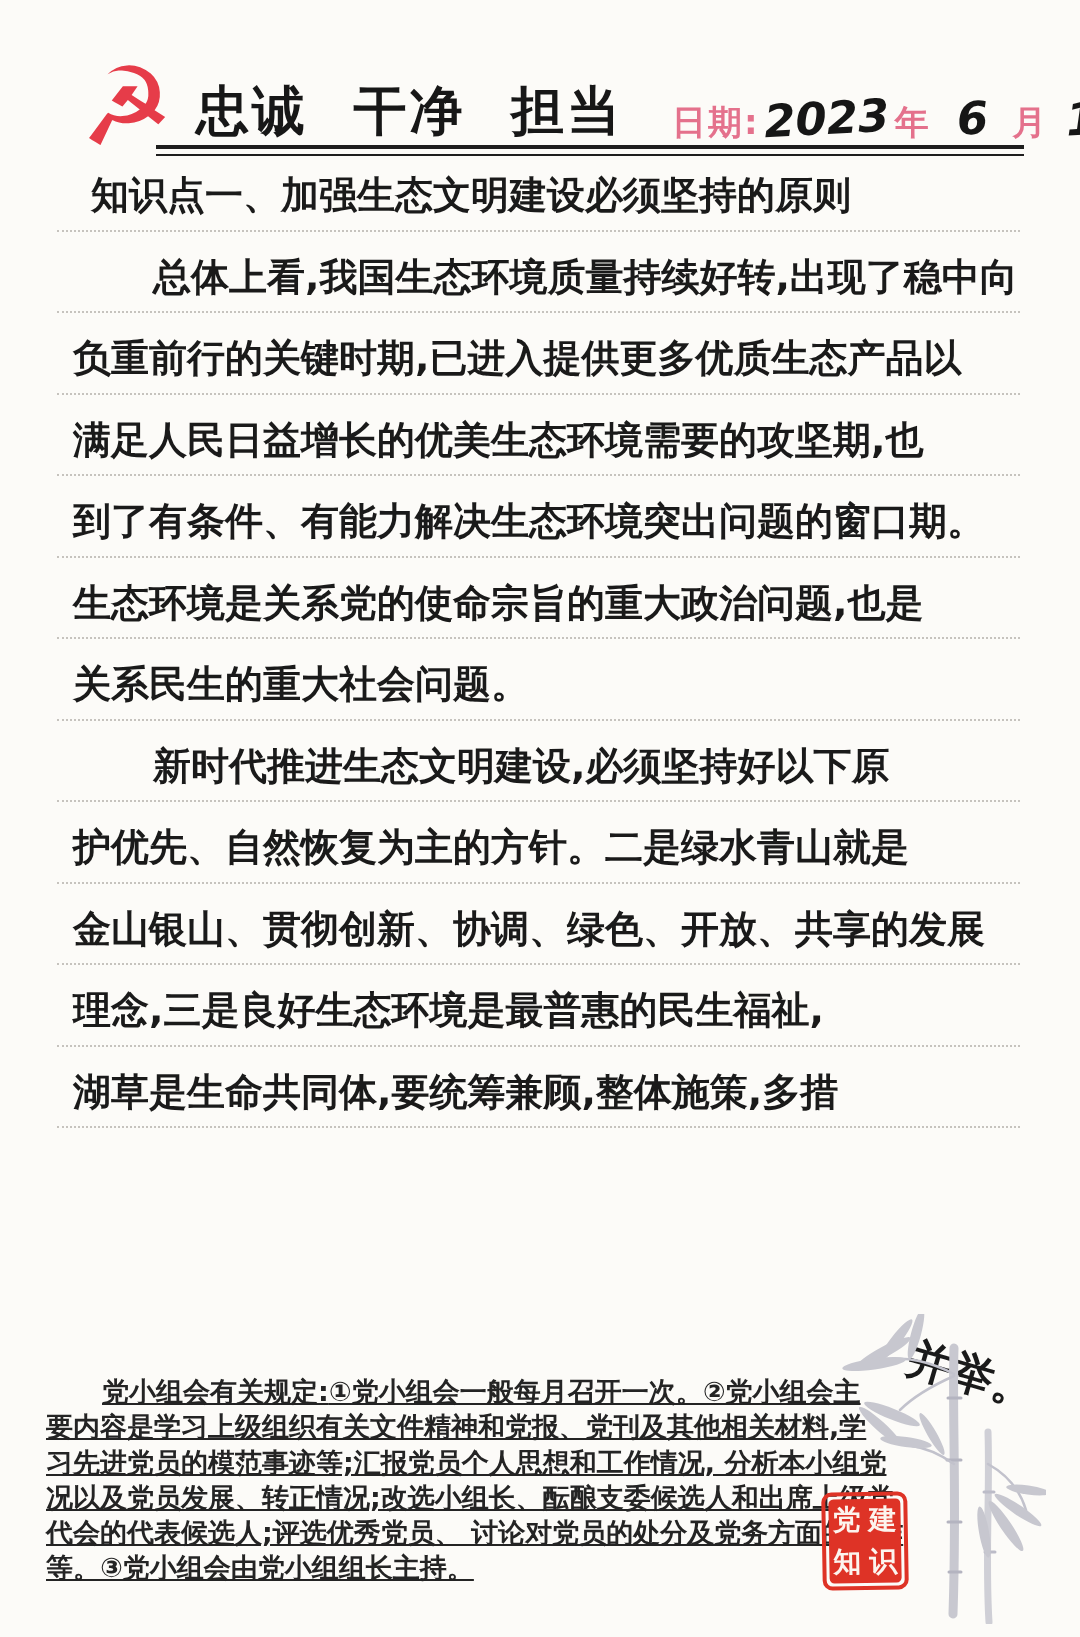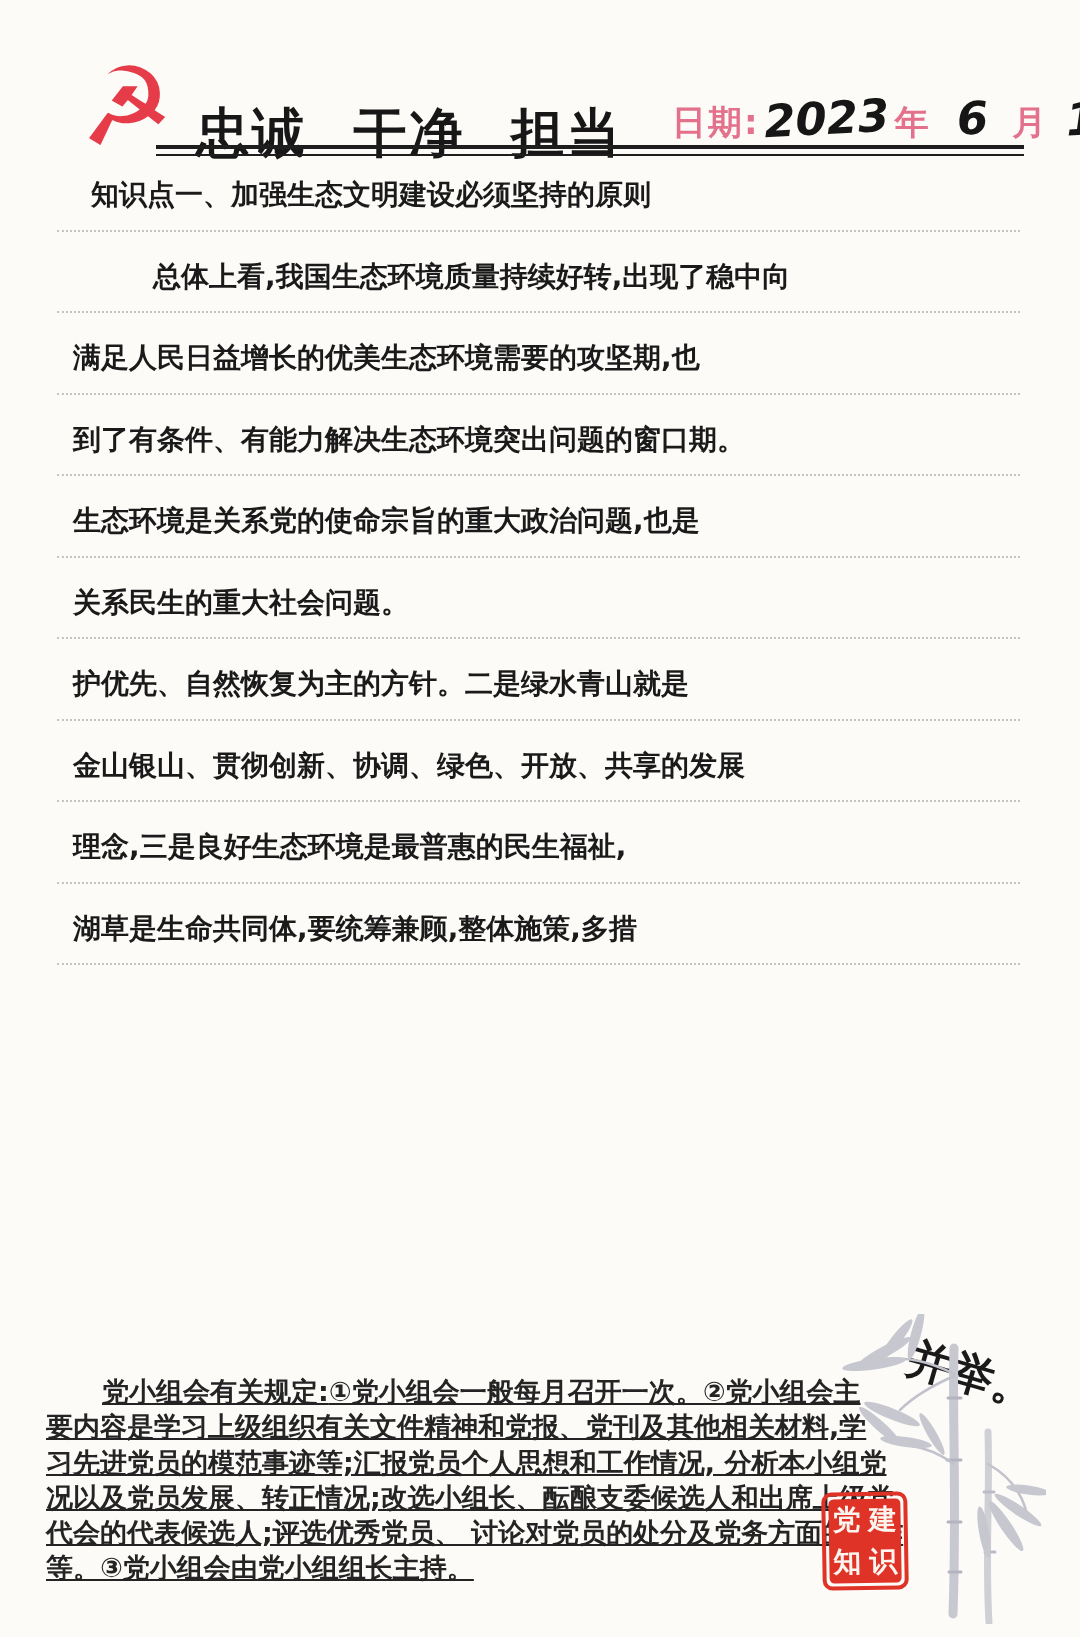--- a/index.html
+++ b/index.html
@@ -1,35 +1,35 @@
 <!DOCTYPE html>
 <html><head>
 <meta charset="utf-8">
 <style>
   html,body{margin:0;padding:0;background:#e8e6e2;}
   .page{position:relative;width:1080px;height:1637px;background:#fcfbf8;overflow:hidden;
         font-family:"DejaVu Sans",sans-serif;}
   
   .emblem{position:absolute;left:78px;top:54px;font-size:106px;line-height:1;color:#e63c49;
           transform:rotate(-4deg);}
-  .slogan{position:absolute;left:196px;top:98px;font-size:53px;font-weight:700;color:#171717;
+  .slogan{position:absolute;left:196px;top:76px;font-size:53px;font-weight:700;color:#171717;
           letter-spacing:3px;word-spacing:24px;white-space:nowrap;}
   .date{position:absolute;left:672px;top:92px;display:flex;align-items:baseline;white-space:nowrap;}
   .dlabel{font-size:34px;color:#e4718c;font-weight:600;letter-spacing:2px;text-align:center;}
   .dnum{font-size:45px;font-weight:700;font-style:italic;color:#161616;display:inline-block;
         transform:rotate(-3deg);}
   .dnum.y{margin:0 6px 0 4px;}
   .dnum.m{margin:0 24px 0 26px;}
   .dnum.d{margin:0 6px 0 18px;}
   .rule{position:absolute;left:156px;right:56px;top:145px;height:5px;
         border-top:4px solid #1e1e1e;border-bottom:2px solid #1e1e1e;}
   
   .notes{position:absolute;left:57px;top:150px;width:963px;}
   .ln{height:79.5px;line-height:90px;border-bottom:2px dotted #c6c3be;
-      font-size:28px;font-weight:700;color:#1a1a1a;white-space:nowrap;
+      font-size:38px;font-weight:700;color:#1a1a1a;white-space:nowrap;
       padding-left:16px;letter-spacing:0;overflow:visible;}
   .ln.t{padding-left:34px;}
   .ln.p{padding-left:96px;}
   .cont{position:absolute;left:906px;top:1346px;font-size:44px;font-weight:700;color:#1a1a1a;
         transform:rotate(16deg);white-space:nowrap;}
   
   .footer{position:absolute;left:46px;top:1374px;width:834px;font-size:27px;line-height:35.3px;
           color:#242424;font-weight:600;text-decoration:underline;}
   .fl{white-space:nowrap;}
   .fl.first{padding-left:56px;}
@@ -56,24 +56,26 @@
     <span class="dnum m">6</span>
     <span class="dlabel">月</span>
     <span class="dnum d">12</span>
 
   </div>
   <div class="rule"></div>
 
   <div class="notes">
     <div class="ln t">知识点一、加强生态文明建设必须坚持的原则</div>
     <div class="ln p">总体上看,我国生态环境质量持续好转,出现了稳中向</div>
+    <div class="ln">负重前行的关键时期,已进入提供更多优质生态产品以</div>
     <div class="ln">满足人民日益增长的优美生态环境需要的攻坚期,也</div>
     <div class="ln">到了有条件、有能力解决生态环境突出问题的窗口期。</div>
     <div class="ln">生态环境是关系党的使命宗旨的重大政治问题,也是</div>
     <div class="ln">关系民生的重大社会问题。</div>
+    <div class="ln p">新时代推进生态文明建设,必须坚持好以下原</div>
     <div class="ln">护优先、自然恢复为主的方针。二是绿水青山就是</div>
     <div class="ln">金山银山、贯彻创新、协调、绿色、开放、共享的发展</div>
     <div class="ln">理念,三是良好生态环境是最普惠的民生福祉,</div>
     <div class="ln">湖草是生命共同体,要统筹兼顾,整体施策,多措</div>
   </div>
   <div class="cont">并举。</div>
 
   <div class="footer">
     <div class="fl first">
       <b class="lead">党小组会有关规定:</b><span>①党小组会一般每月召开一次。②党小组会主</span>

